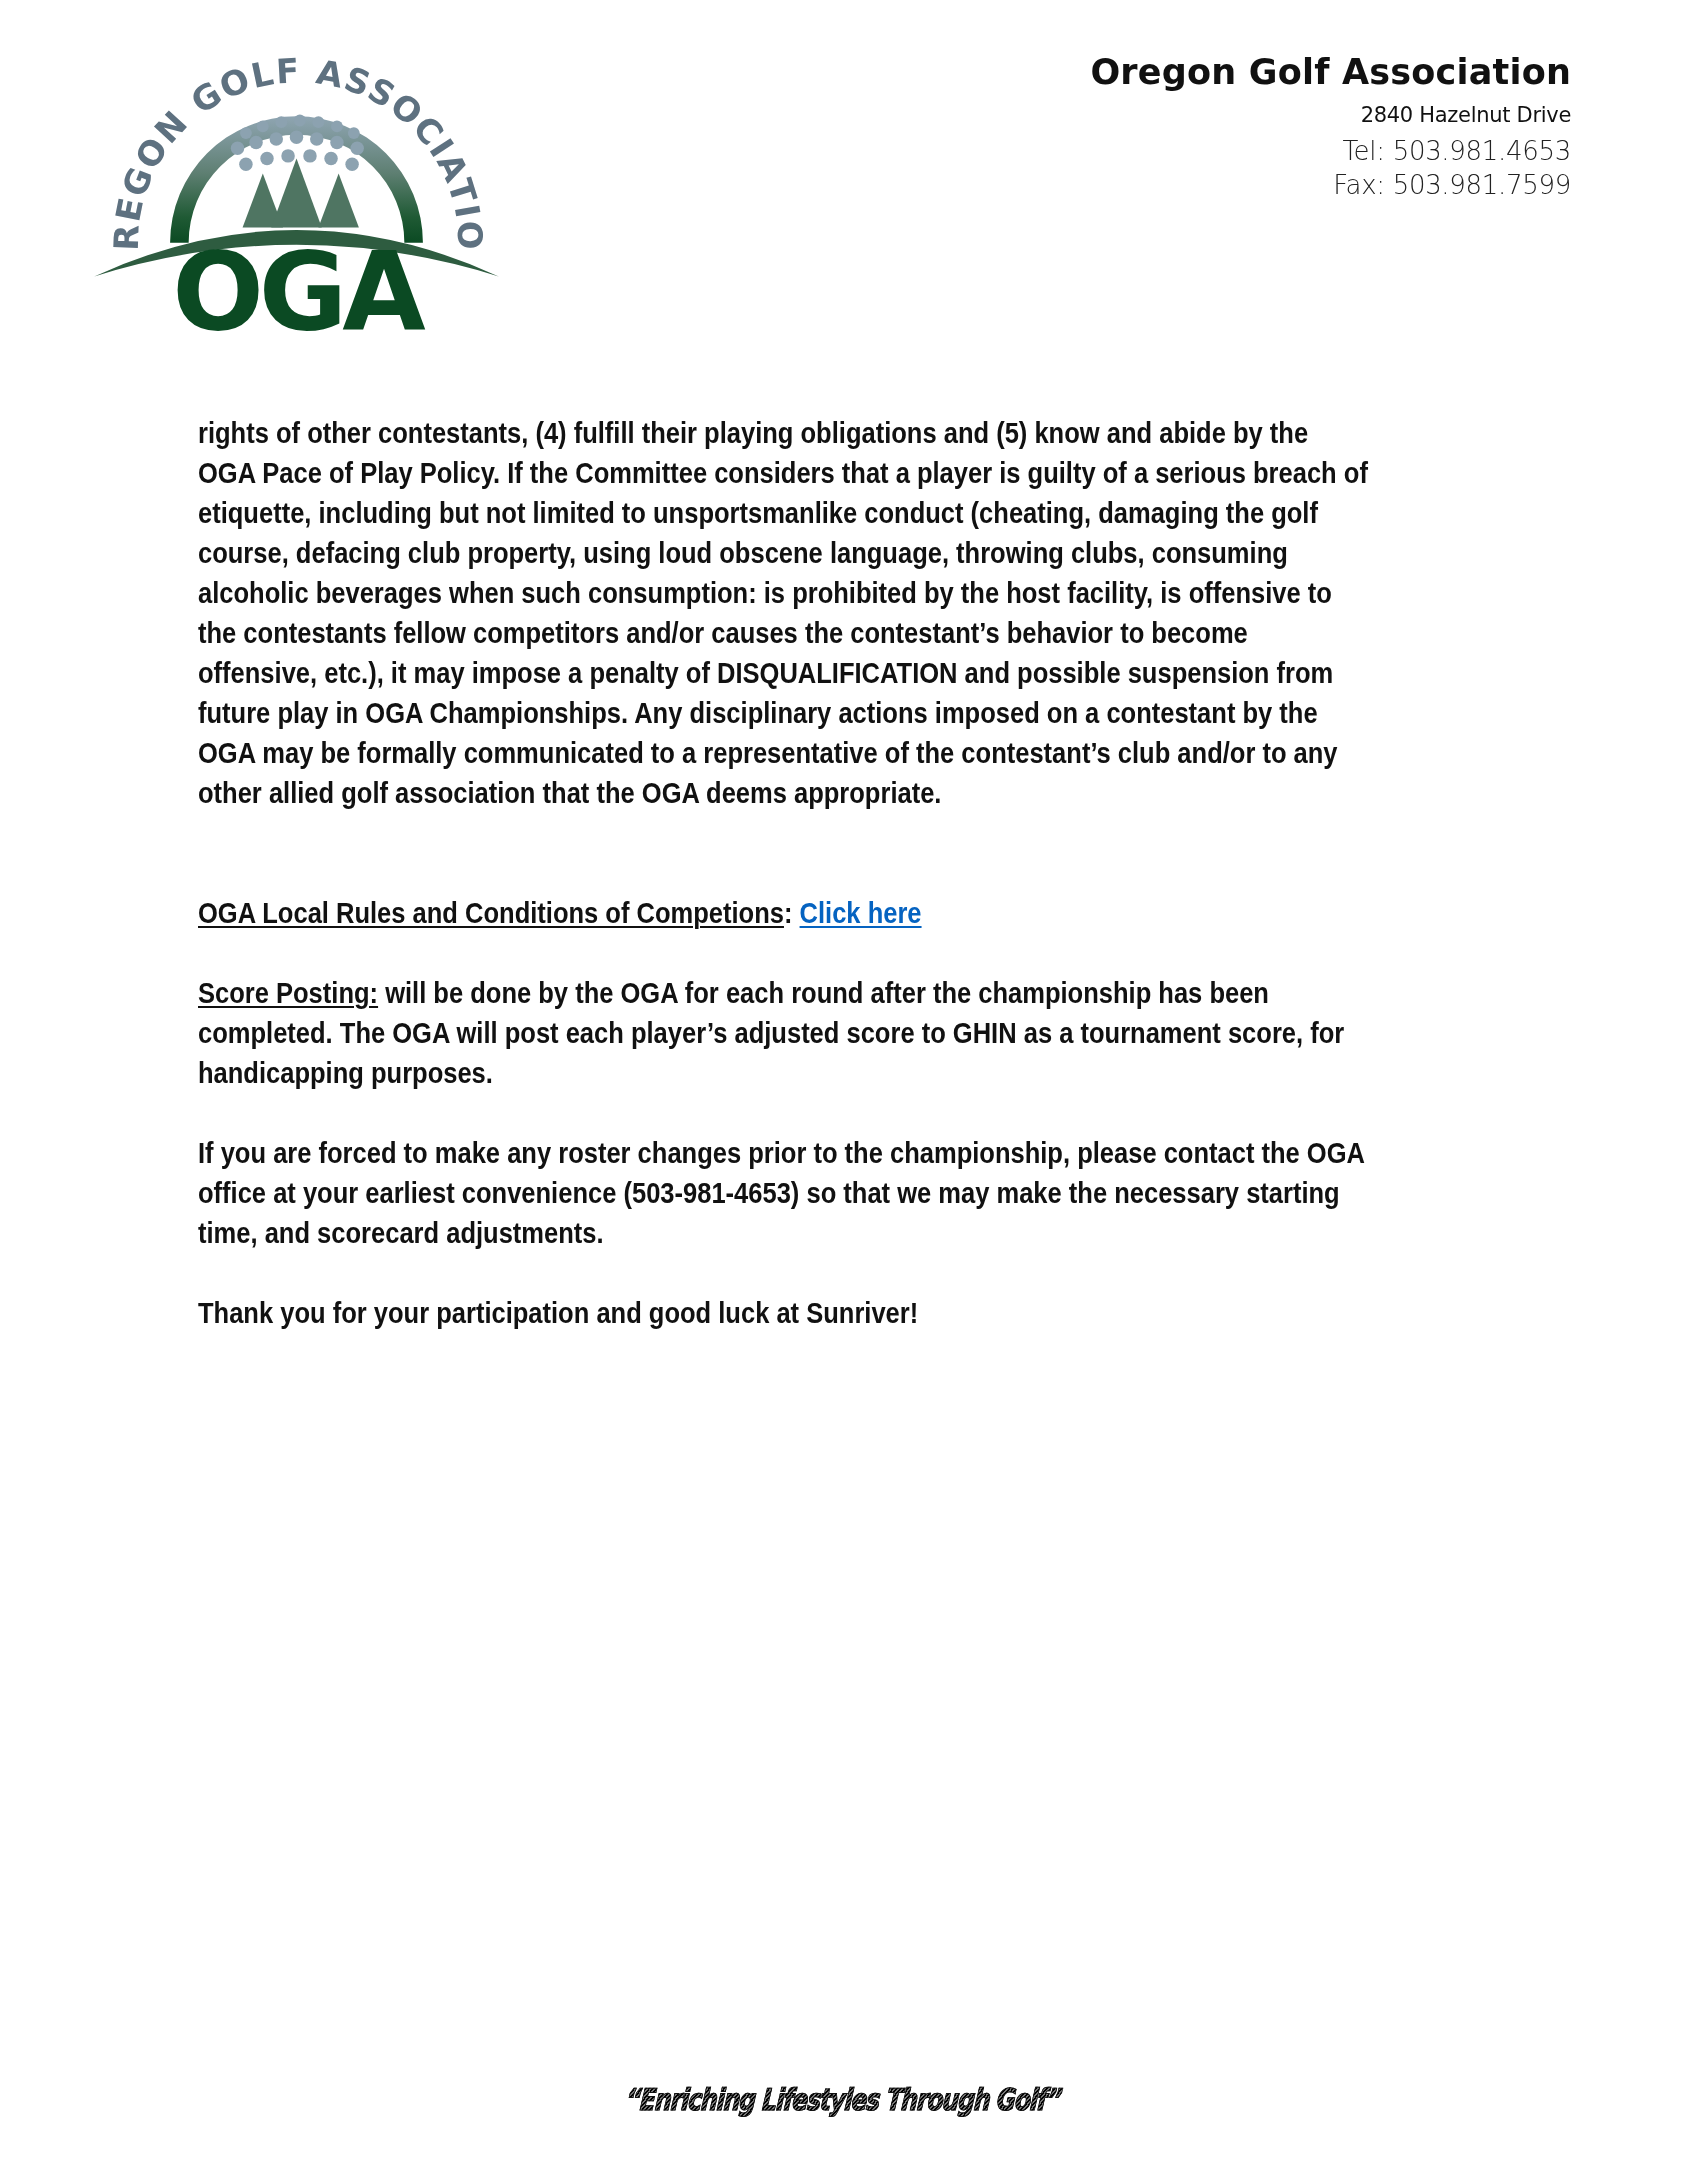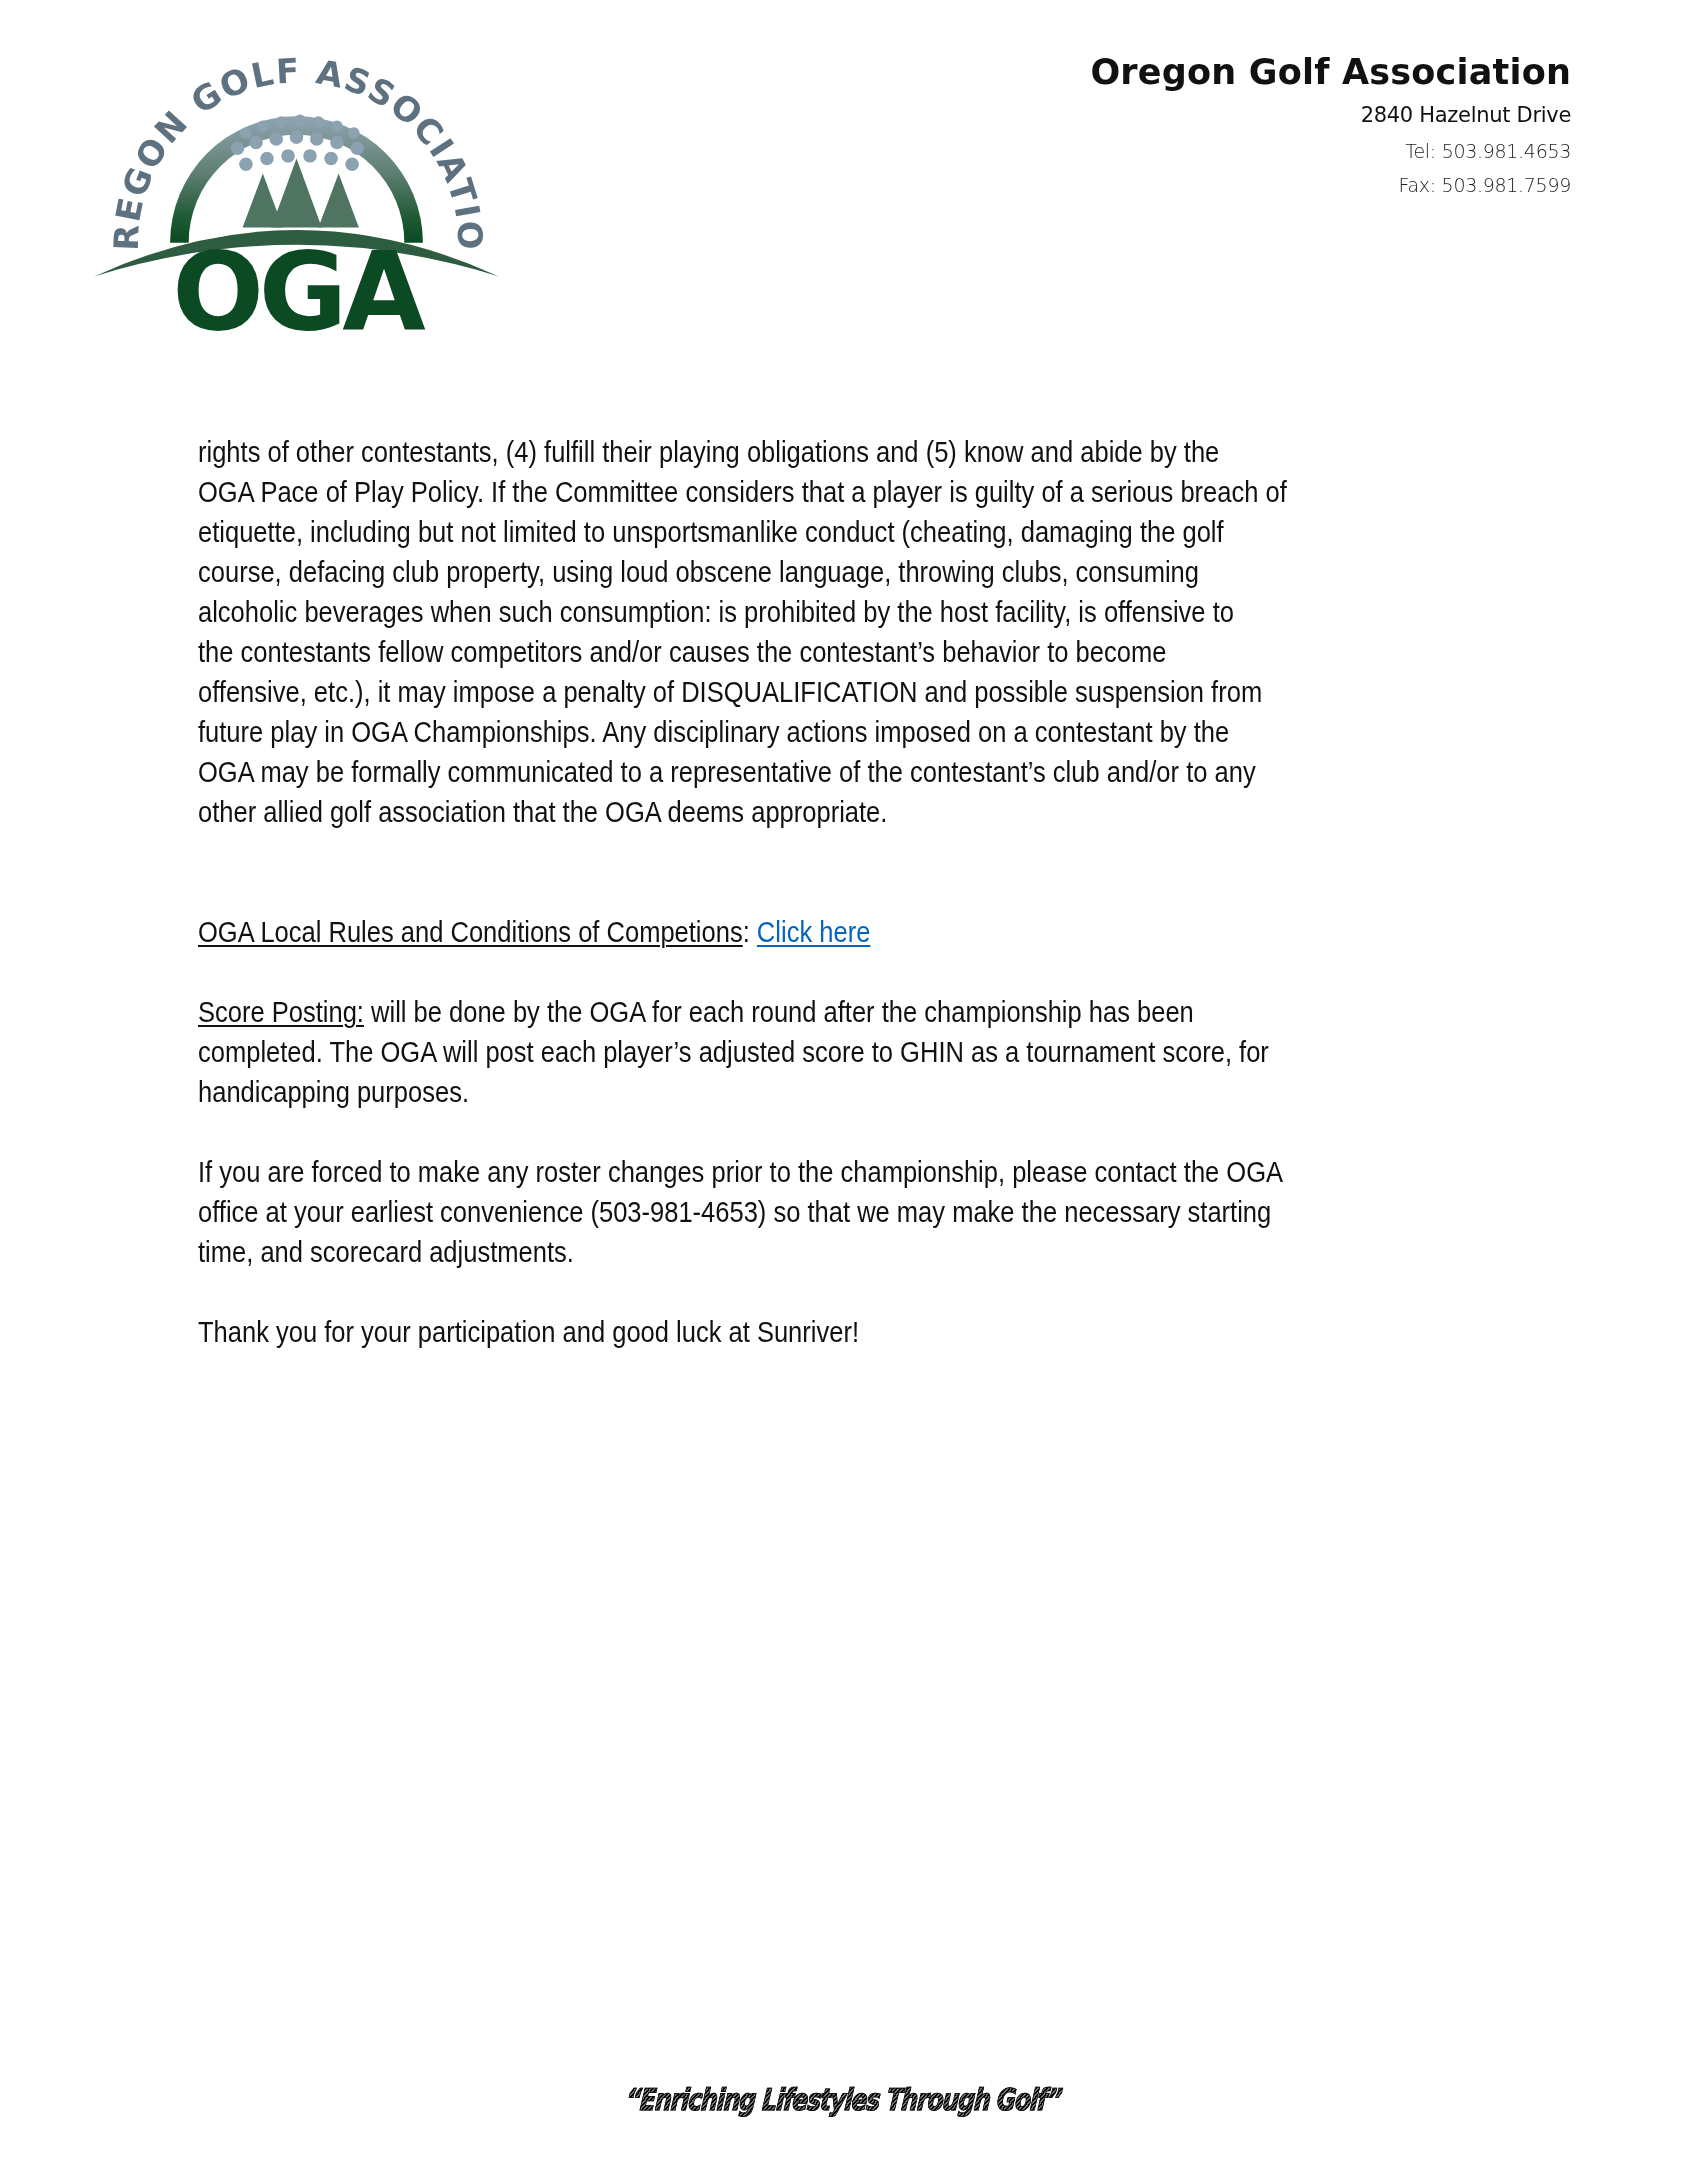--- a/index.html
+++ b/index.html
@@ -5,24 +5,24 @@
   html, body { margin: 0; padding: 0; background: #ffffff; }
   body { width: 1687px; height: 2183px; position: relative; overflow: hidden; font-family: "Liberation Sans", sans-serif; color: #111; }
 
   
   .logo { position: absolute; left: 94px; top: 32px; width: 405px; height: 300px; }
 
   
   .contact { position: absolute; right: 116px; top: 49px; text-align: right; font-family: "DejaVu Sans", sans-serif; color: #111; }
   .contact .org { font-weight: bold; font-size: 35px; line-height: 47px; letter-spacing: 0.2px; }
   .contact .addr { font-size: 21px; line-height: 38px; font-weight: normal; letter-spacing: -0.3px; }
-  .contact .small { font-size: 19px; line-height: 34px; color: #222; letter-spacing: -0.3px; font-weight: 300; }
+  .contact .small { font-size: 26px; line-height: 34px; color: #222; letter-spacing: -0.3px; font-weight: 300; }
 
   
-  .body { position: absolute; left: 198px; top: 432px; width: 1316px; }
+  .body { position: absolute; left: 198px; top: 413px; width: 1316px; font-weight: bold; }
   .line { height: 40px; line-height: 40px; font-size: 29.5px; white-space: nowrap; transform-origin: left center; transform: scaleX(0.865); display: block; }
   .blank { height: 40px; }
   .u { text-decoration: underline; text-decoration-thickness: 1.7px; text-underline-offset: 3.4px; }
   .link-visited { color: #954F72; text-decoration: underline; text-decoration-thickness: 1.7px; text-underline-offset: 3.4px; cursor: pointer; }
   .link { color: #0563C1; text-decoration: underline; text-decoration-thickness: 1.7px; text-underline-offset: 3.4px; cursor: pointer; }
 
   
   .tagline { position: absolute; left: 0; right: 0; top: 2082px; text-align: center; }
   .tagline span {
     display: inline-block; font-family: "DejaVu Sans", sans-serif; font-weight: bold; font-style: italic;

